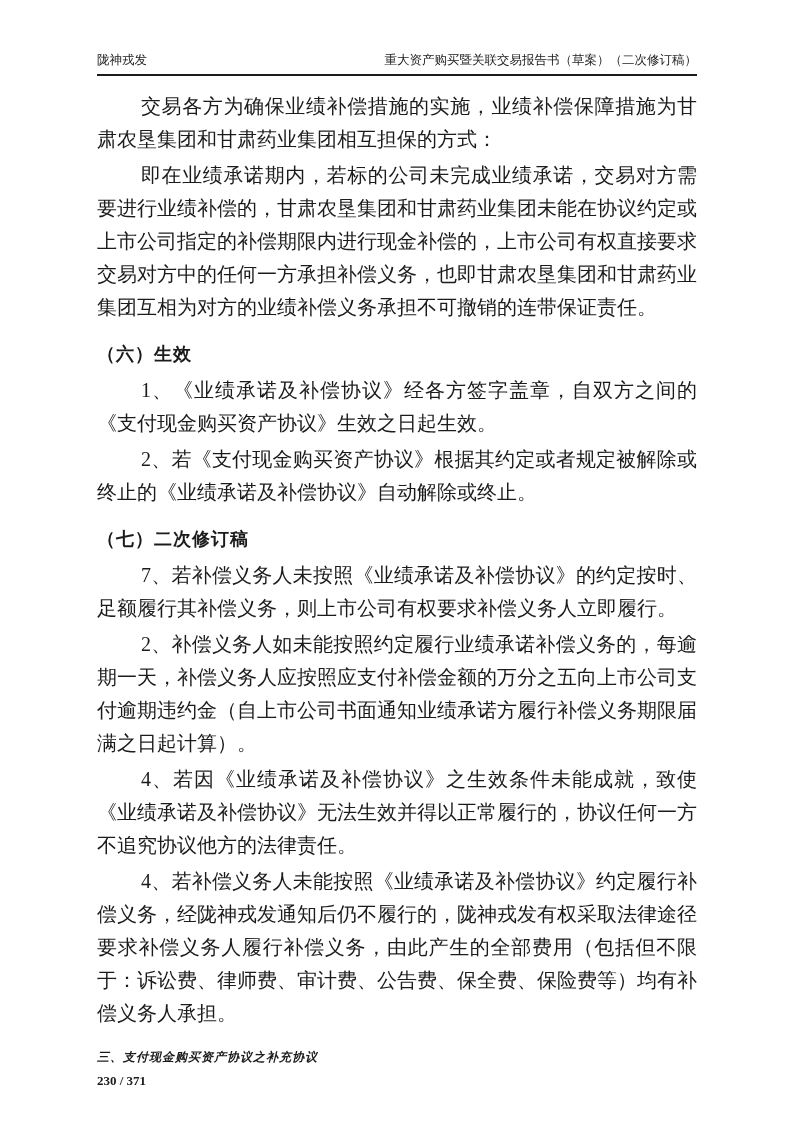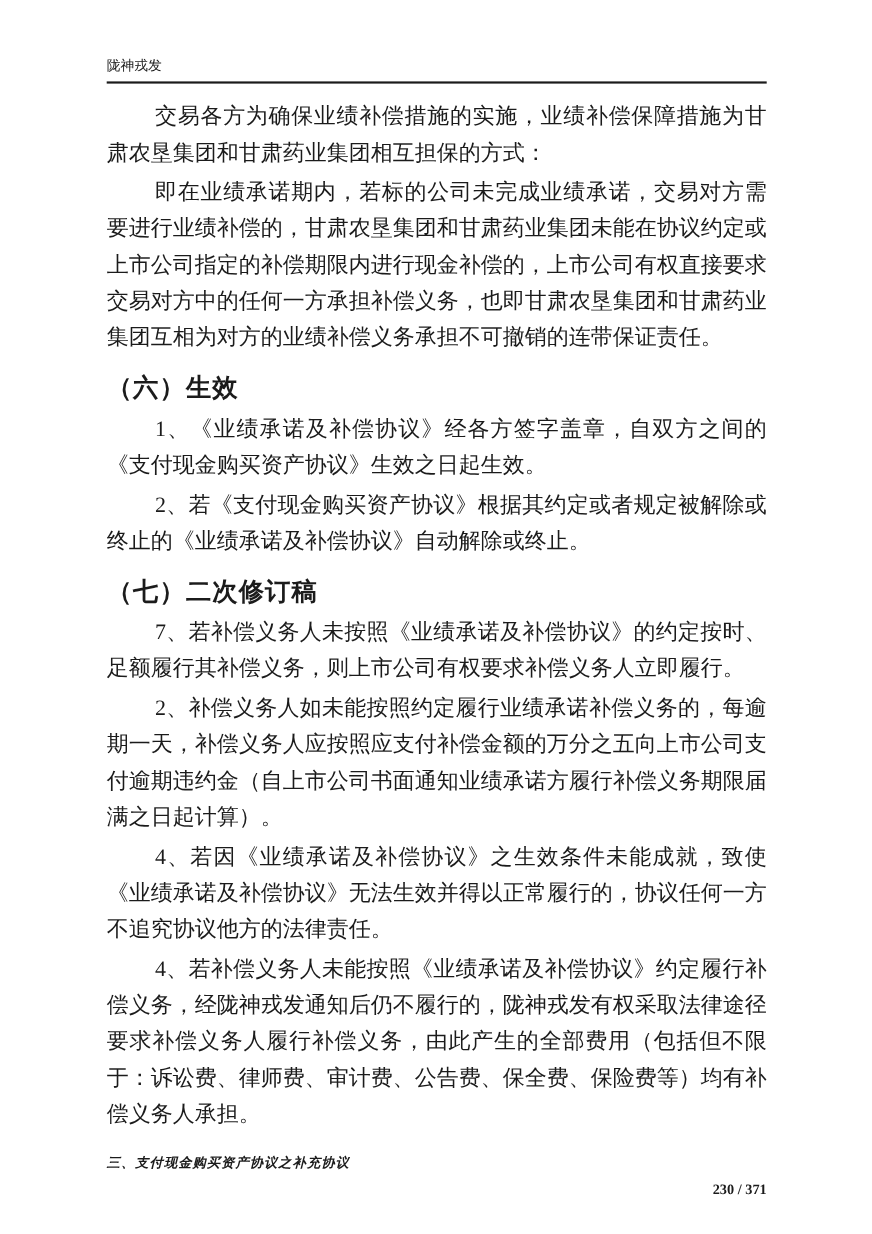--- a/index.html
+++ b/index.html
@@ -28,52 +28,53 @@
   .doc-header .hdr-right { white-space: nowrap; }
   .doc-body { padding-top: 11px; }
   .para {
     font-size: 20px;
     line-height: 33px;
     text-align: justify;
     text-indent: 2.2em;
     margin: 3px 0;
   }
   .section-heading {
-    font-family: Liberation Mono, monospace;
+    font-family: Liberation Serif, serif;
     font-weight: bold;
-    font-size: 23px;
+    font-size: 18px;
     line-height: 33px;
     margin: 14px 0 3px 0;
     letter-spacing: 1px;
   }
   .chapter-heading {
     font-family: "Liberation Serif", "DejaVu Serif", serif;
     font-weight: bold;
     font-style: italic;
     font-size: 12px;
     line-height: 26px;
     margin-top: 14px;
     letter-spacing: 1px;
   }
   .page-number {
-    text-align: right;
+    text-align: left;
     font-weight: bold;
     font-size: 13px;
     line-height: 18px;
     margin-top: 2px;
     font-family: "Liberation Serif", "DejaVu Serif", serif;
   }
 </style>
 </head>
 <body>
 
 <div class="page">
 
   <div class="doc-header">
     <span class="hdr-left">陇神戎发</span>
+    <span class="hdr-right">重大资产购买暨关联交易报告书（草案）（二次修订稿）</span>
   </div>
 
   <div class="doc-body">
 
     <p class="para">交易各方为确保业绩补偿措施的实施，业绩补偿保障措施为甘肃农垦集团和甘肃药业集团相互担保的方式：</p>
 
     <p class="para">即在业绩承诺期内，若标的公司未完成业绩承诺，交易对方需要进行业绩补偿的，甘肃农垦集团和甘肃药业集团未能在协议约定或上市公司指定的补偿期限内进行现金补偿的，上市公司有权直接要求交易对方中的任何一方承担补偿义务，也即甘肃农垦集团和甘肃药业集团互相为对方的业绩补偿义务承担不可撤销的连带保证责任。</p>
 
     <h3 class="section-heading">（六）生效</h3>
 

